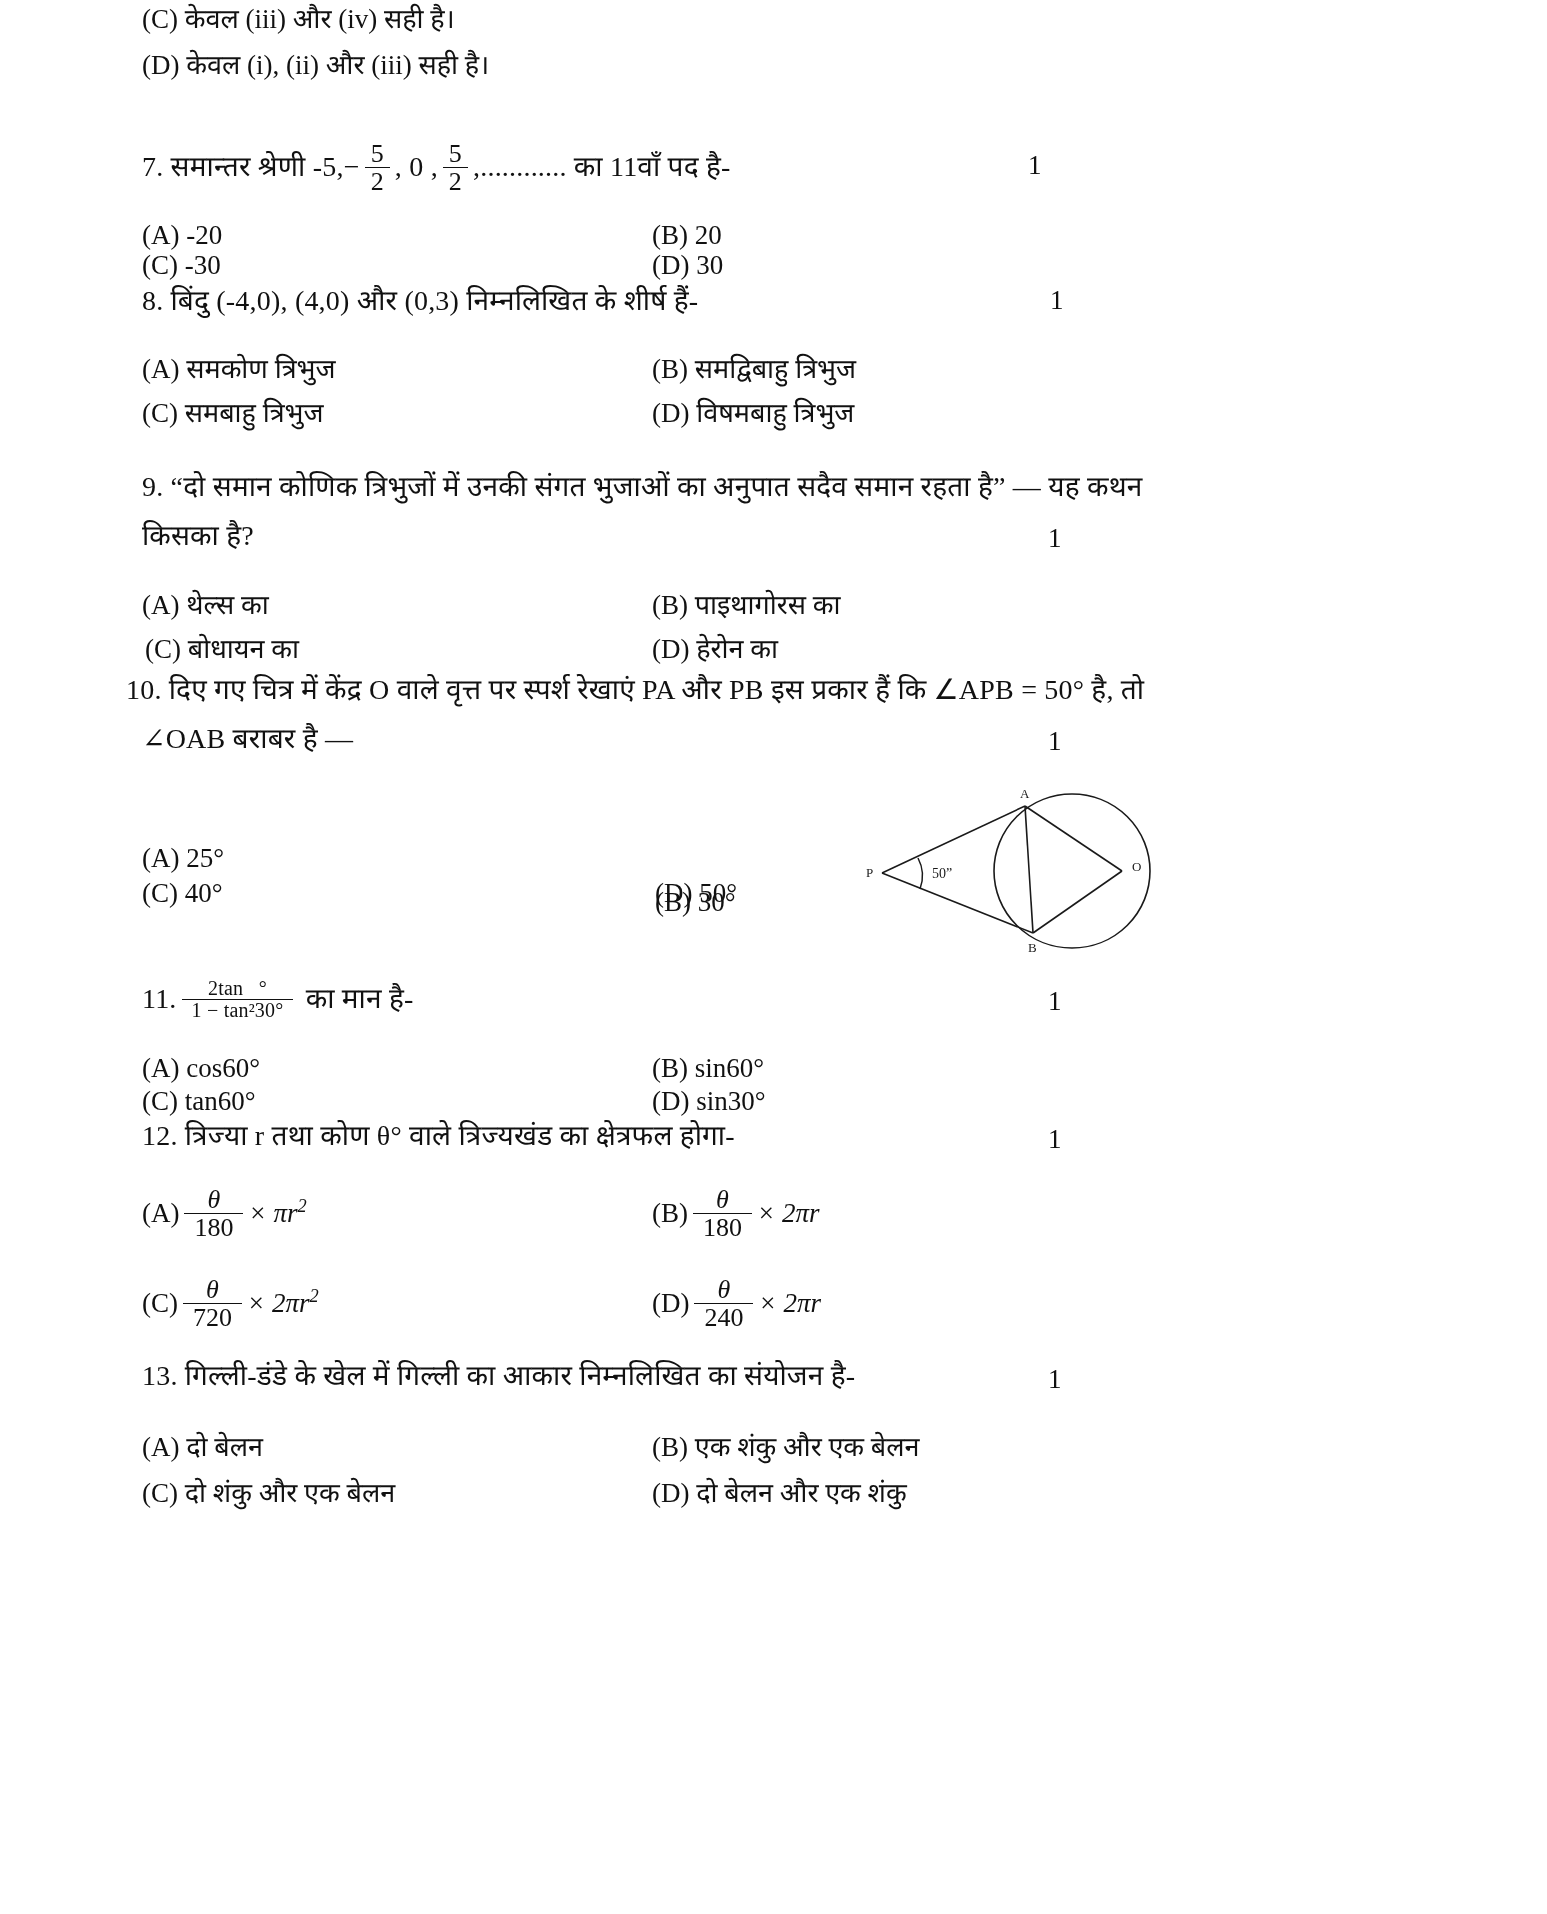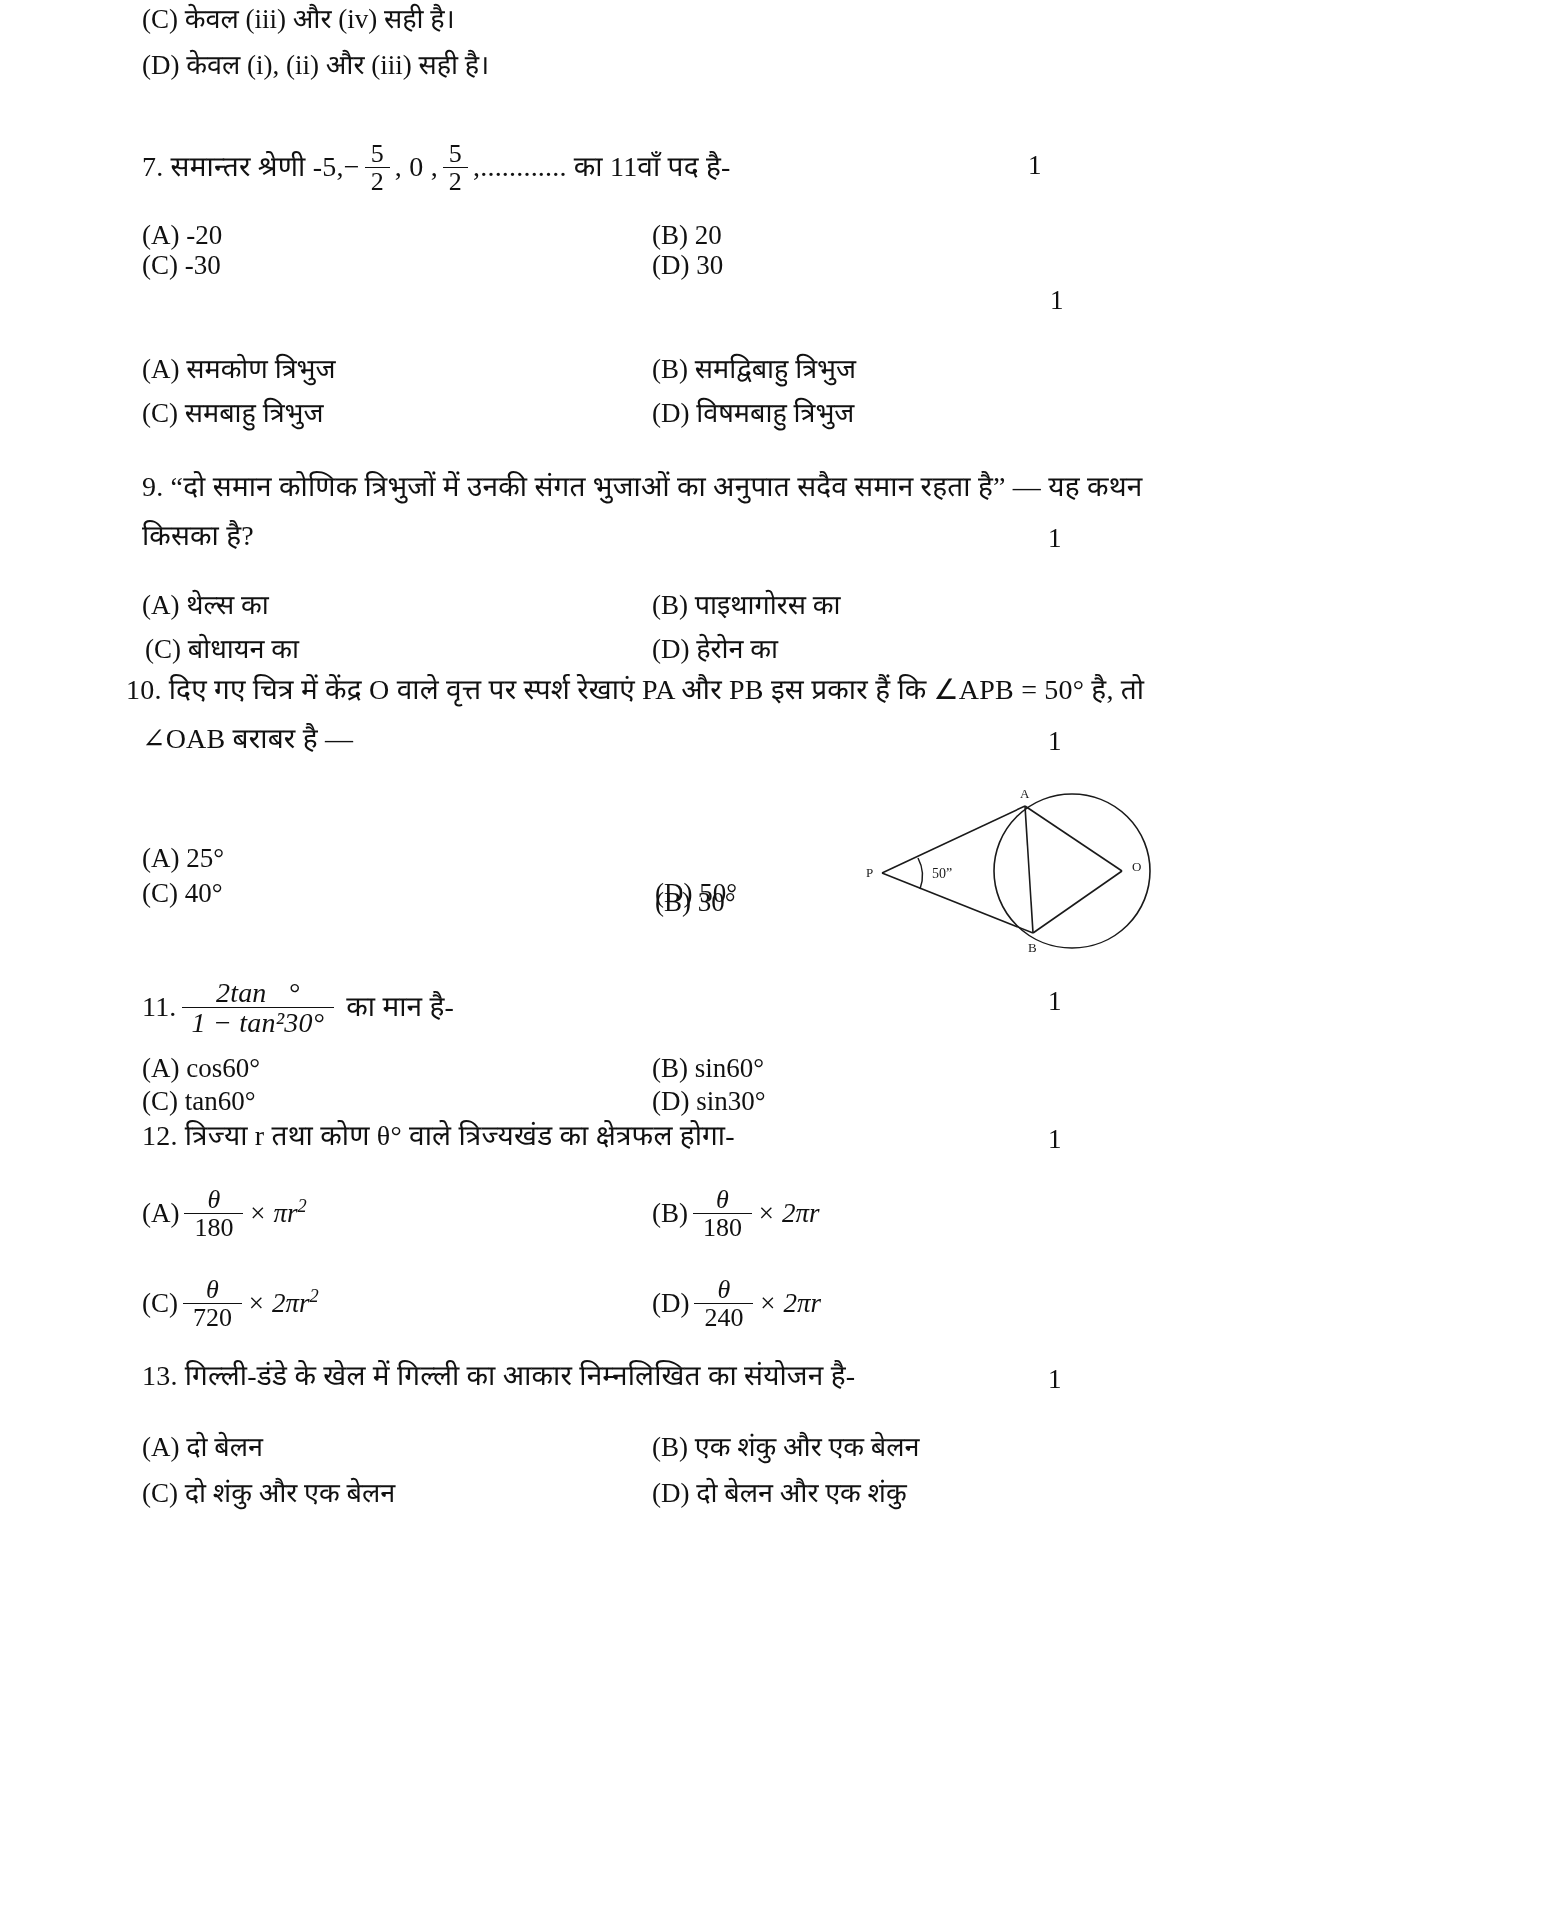--- a/index.html
+++ b/index.html
@@ -49,21 +49,21 @@
     font-size: 26px;
     line-height: 1.05;
   }
   .frac .den {
     display: block;
     padding: 0 6px;
     font-size: 26px;
     line-height: 1.05;
     border-top: 1.6px solid #111;
   }
-  .frac.big .num, .frac.big .den { font-size: 28px; font-style: italic; }
+  .frac.big .num, .frac.big .den { font-size: 20px; }
   .frac.wide .num, .frac.wide .den { padding: 0 10px; }
 
   .mathit { font-style: italic; }
   .sup { font-size: 0.68em; vertical-align: super; }
 
   
   .figure {
     position: absolute;
     left: 860px;
     top: 778px;
@@ -108,20 +108,24 @@
   </div>
   <div class="line opt" style="left:142px; top:252px;">
     <span>(C)</span>
     <span>-30</span>
   </div>
   <div class="line opt" style="left:652px; top:252px;">
     <span>(D)</span>
     <span>30</span>
   </div>
 
+  <div class="line q-text" style="left:142px; top:287px;">
+    <span>8.</span>
+    <span>बिंदु (-4,0), (4,0)  और   (0,3) निम्नलिखित  के शीर्ष हैं-</span>
+  </div>
   <div class="line marks" style="left:1050px; top:287px;">1</div>
 
   <div class="line opt" style="left:142px; top:356px;">
     <span>(A)</span>
     <span>समकोण त्रिभुज</span>
   </div>
   <div class="line opt" style="left:652px; top:356px;">
     <span>(B)</span>
     <span>समद्विबाहु त्रिभुज</span>
   </div>

